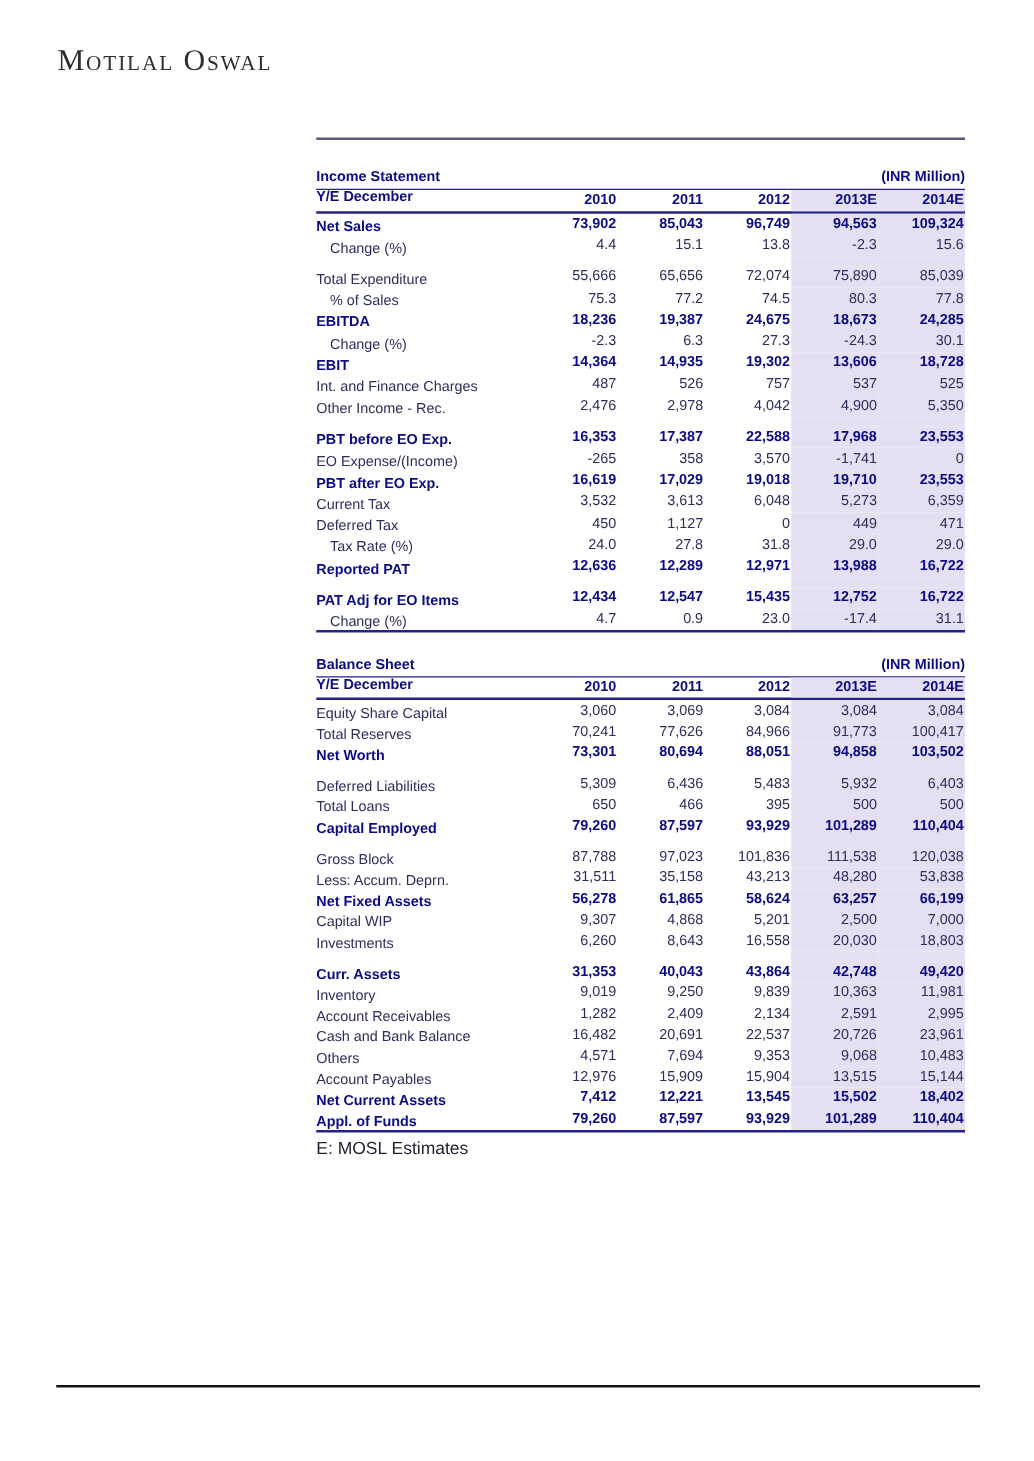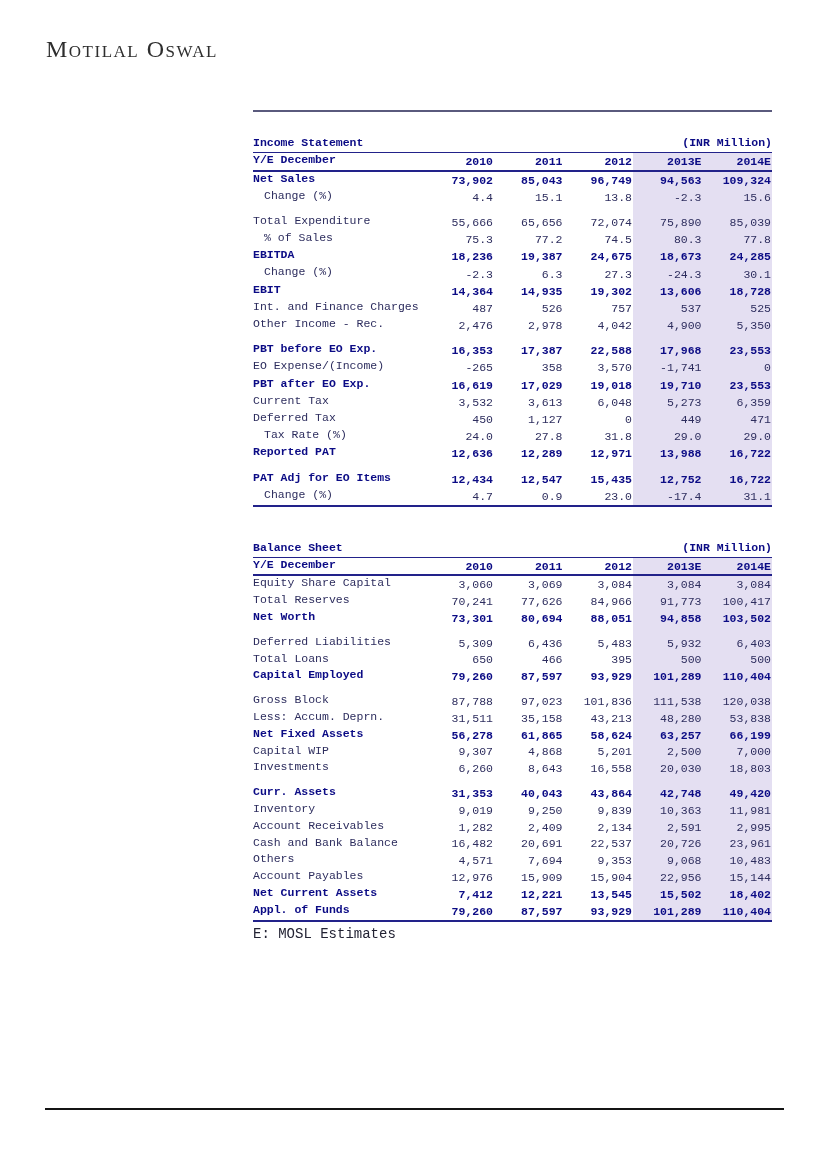--- a/index.html
+++ b/index.html
@@ -10,33 +10,33 @@
   }
   .logo {
     position:absolute; left:46px; top:36px;
     font-family:"Liberation Serif", serif;
     font-variant:small-caps; font-size:24px; letter-spacing:1.5px;
     color:#2e2e2e;
   }
   .content { position:absolute; left:253px; top:110px; width:519px; }
   .top-rule { border-top:2px solid #5a5a7d; height:0; margin-bottom:24px; }
 
-  .section { margin-bottom:34px;font-family:Liberation Mono, monospace; }
+  .section { margin-bottom:20px; }
   .section-title {
     display:flex; justify-content:space-between; align-items:flex-end;
     font-size:11.5px; font-weight:bold; color:#0b0b85;
     padding-bottom:3px; border-bottom:1.5px solid #22228a;
   }
   .tbl-header {
     display:flex; align-items:flex-start; height:16.5px;
     font-size:11.5px; font-weight:bold; color:#0b0b85;
     border-bottom:2px solid #22228a;
   }
   .tbl-body { border-bottom:2px solid #22228a; }
-  .row { display:flex; align-items:flex-start; height:17.2px; font-size:11.5px; color:#2d2d5e; }
+  .row { display:flex; align-items:flex-end; height:17.2px; font-size:11.5px; color:#2d2d5e; }
   .bs .row { height:16.8px; }
   .row.bold { font-weight:bold; color:#0b0b85; }
   .row.spacer { height:8px; }
   .row.indent .label { padding-left:11px; }
   .label { flex:1; white-space:nowrap; overflow:hidden; }
   .cell { width:69.5px; text-align:right; padding-right:1px; box-sizing:border-box; align-self:stretch;
           display:flex; align-items:center; justify-content:flex-end; white-space:nowrap; }
   .cell.hl { background:#e4dff2; }
   .footnote { margin-top:4px; font-size:14px; color:#222233; }
   .bottom-rule { position:absolute; left:45px; top:1108px; width:739px; border-top:2.5px solid #141414; }
@@ -398,21 +398,21 @@
           <span class="cell">7,694</span>
           <span class="cell">9,353</span>
           <span class="cell hl">9,068</span>
           <span class="cell hl">10,483</span>
         </div>
         <div class="row">
           <span class="label">Account Payables</span>
           <span class="cell">12,976</span>
           <span class="cell">15,909</span>
           <span class="cell">15,904</span>
-          <span class="cell hl">22,956</span>
+          <span class="cell hl">13,515</span>
           <span class="cell hl">15,144</span>
         </div>
         <div class="row bold">
           <span class="label">Net Current Assets</span>
           <span class="cell">7,412</span>
           <span class="cell">12,221</span>
           <span class="cell">13,545</span>
           <span class="cell hl">15,502</span>
           <span class="cell hl">18,402</span>
         </div>

